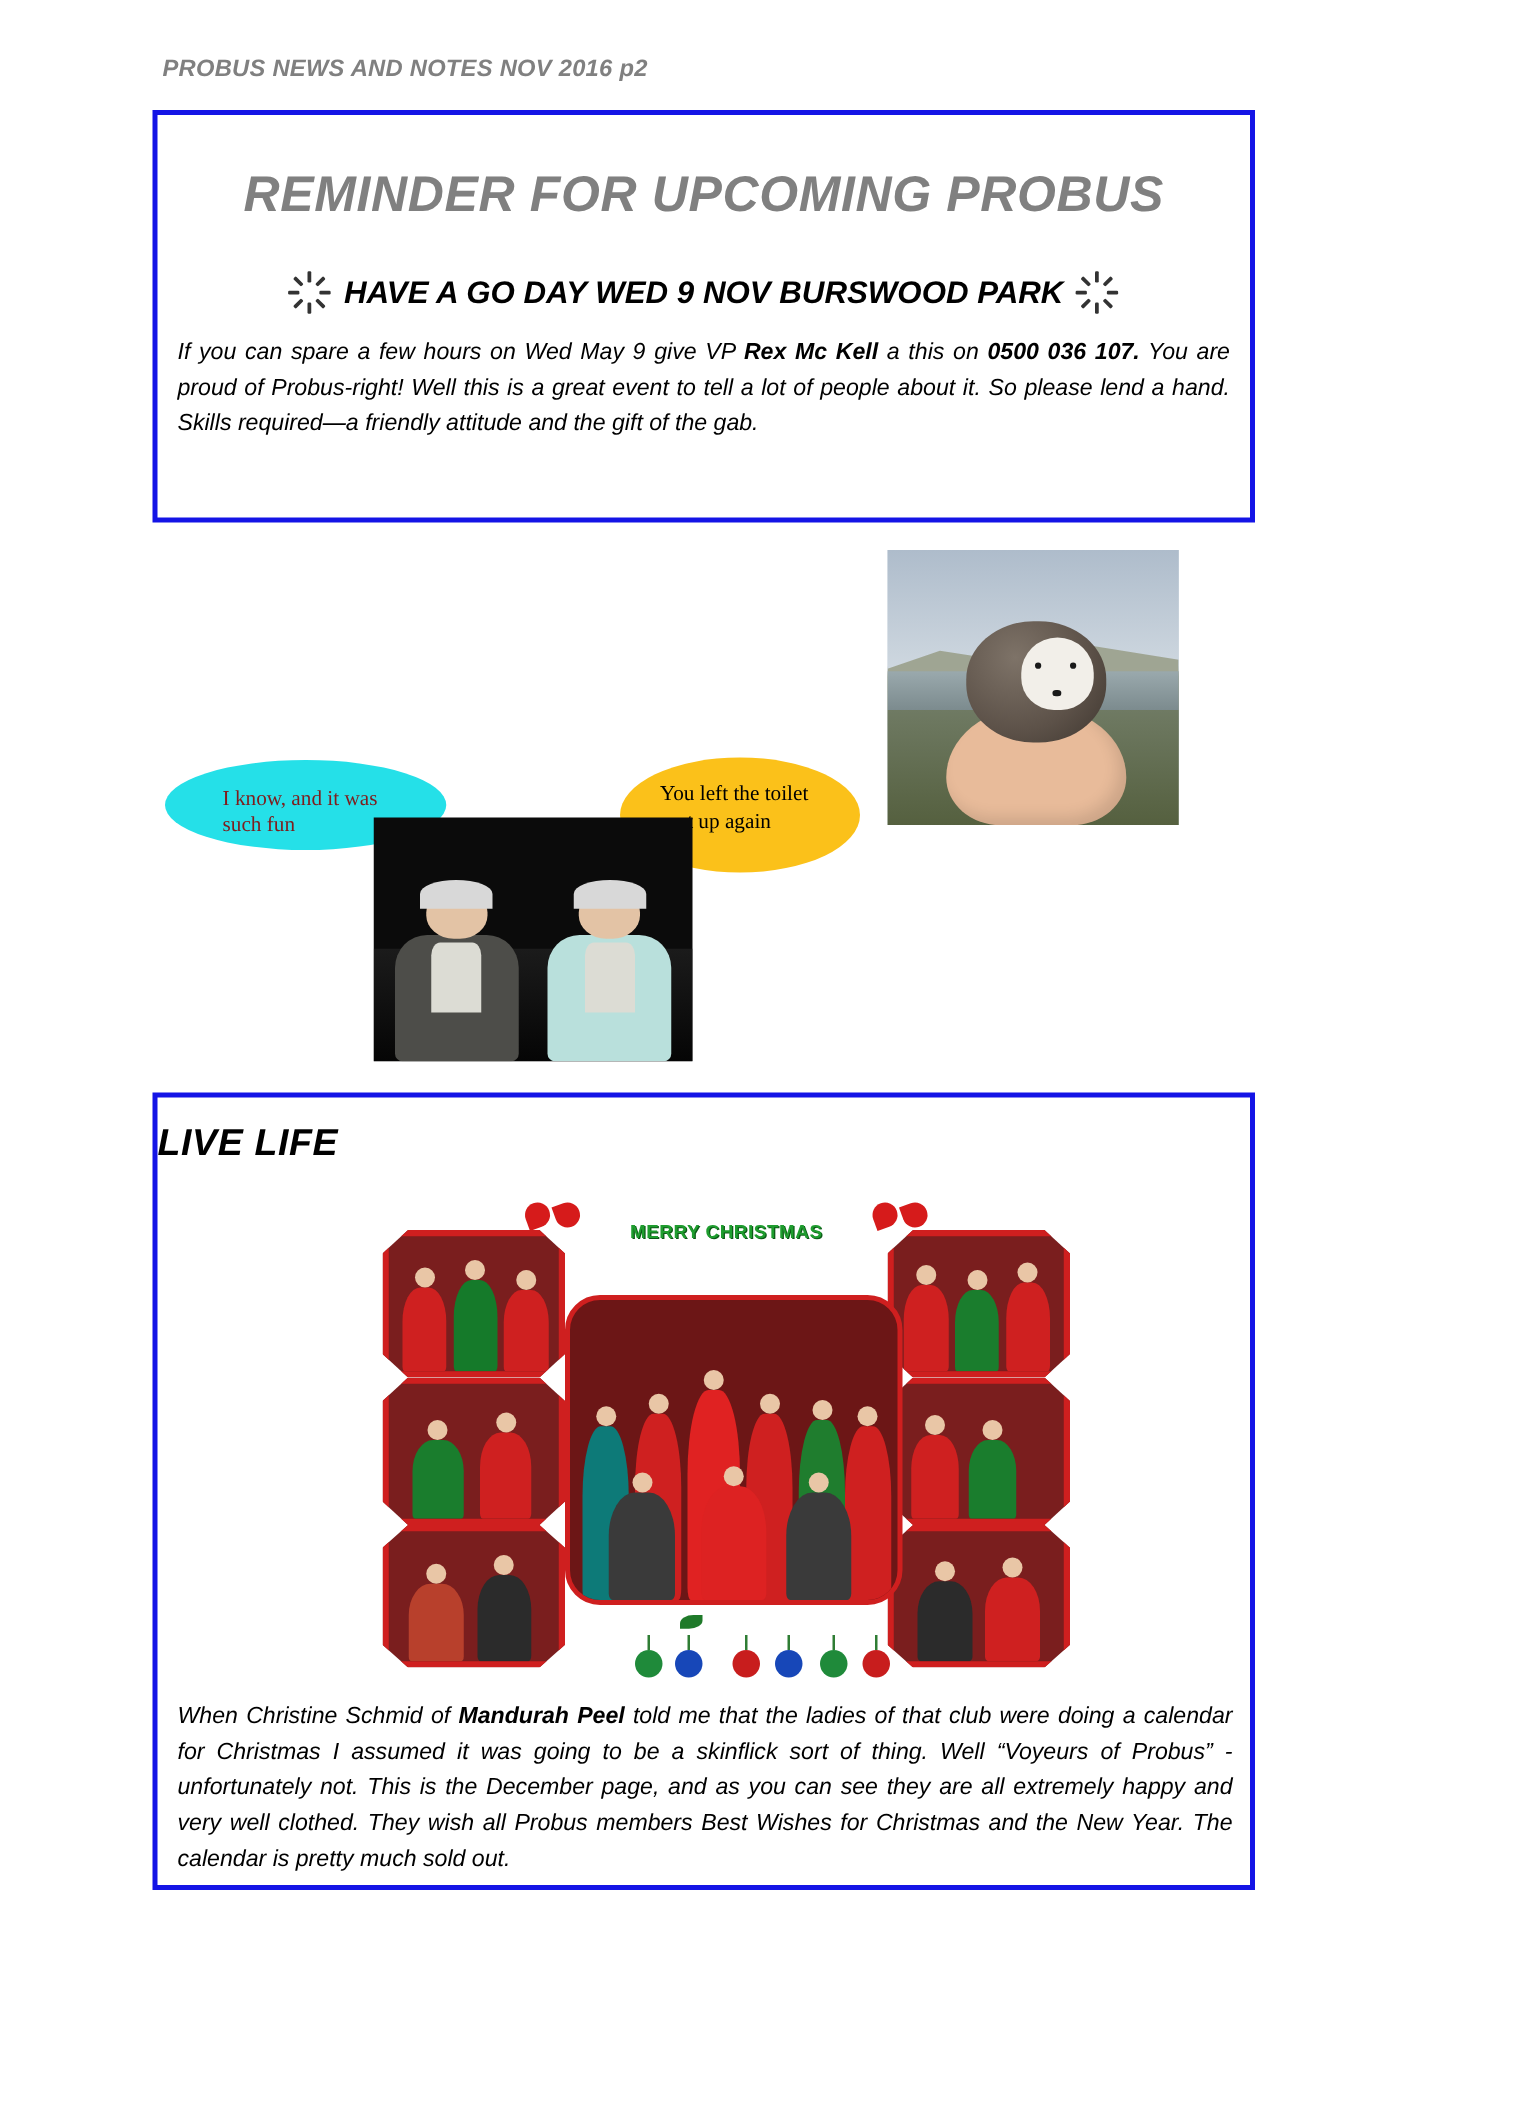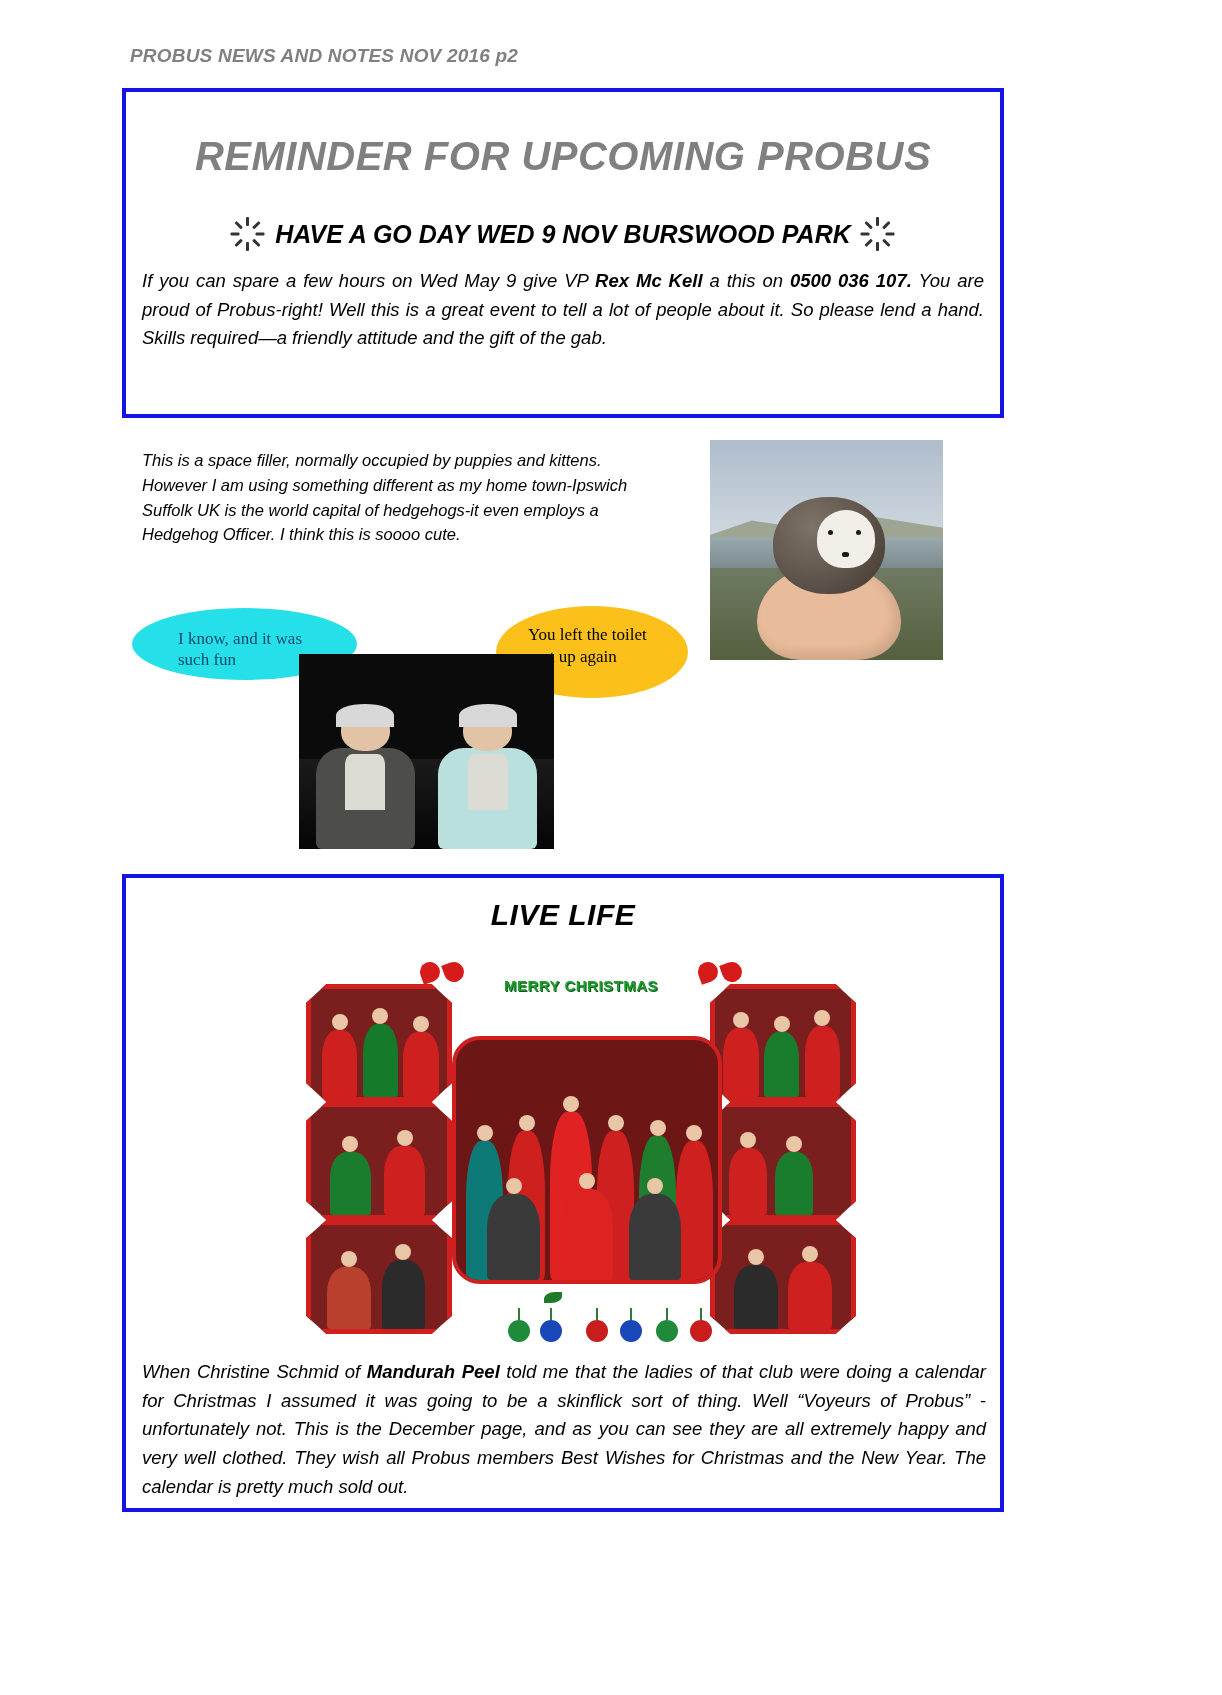--- a/index.html
+++ b/index.html
@@ -158,21 +158,21 @@
     border-radius: 50% / 50%;
   }
   .thought-text {
     position: absolute;
     left: 178px;
     top: 628px;
     width: 150px;
     font-family: "Liberation Serif", serif;
     font-size: 17px;
     line-height: 1.25;
-    color: #0c4a6e;
+    color: #7f1d1d;
   }
   .tdot {
     position: absolute;
     background: #25e0e8;
     border-radius: 50%;
   }
   .tdot.d1 { left: 320px; top: 668px; width: 30px; height: 26px; }
   .tdot.d2 { left: 312px; top: 686px; width: 22px; height: 19px; }
   .tdot.d3 { left: 306px; top: 700px; width: 15px; height: 13px; }
 
@@ -239,21 +239,20 @@
     left: 122px;
     top: 874px;
     width: 882px;
     height: 638px;
     border: 4px solid #1414e6;
     box-sizing: border-box;
     background: #fff;
   }
   .livelife-title {
     margin-top: 20px;
-    text-align: center;
     font-size: 30px;
     font-weight: bold;
     font-style: italic;
     letter-spacing: .5px;
   }
   .collage {
     position: absolute;
     left: 168px;
     top: 78px;
     width: 574px;
@@ -364,21 +363,20 @@
           <i></i>
           <i></i>
       </span>
     </div>
 
     <div class="reminder-body">
       <span>If you can spare a few hours on Wed  May 9 give VP </span><b>Rex Mc Kell</b><span> a this on </span><b>0500 036 107.</b><span>  You are proud of Probus-right!  Well this is a great event to tell a lot of people about it.  So please lend a hand.  Skills required—a friendly attitude and  the gift of the gab.</span>
     </div>
   </div>
 
-  <div class="filler-text">This is a space filler, normally occupied by puppies and kittens. However I am using something different as my home town-Ipswich Suffolk UK is the world capital of hedgehogs-it even employs a Hedgehog Officer. I think this is soooo cute.</div>
 
   <div class="hedgehog-photo">
     <div class="hh-sky"></div>
     <div class="hh-hill"></div>
     <div class="hh-water"></div>
     <div class="hh-ground"></div>
     <div class="hh-hand"></div>
     <div class="hh-body"></div>
     <div class="hh-face">
       <div class="hh-eye" style="left:18%; top:34%;"></div>

